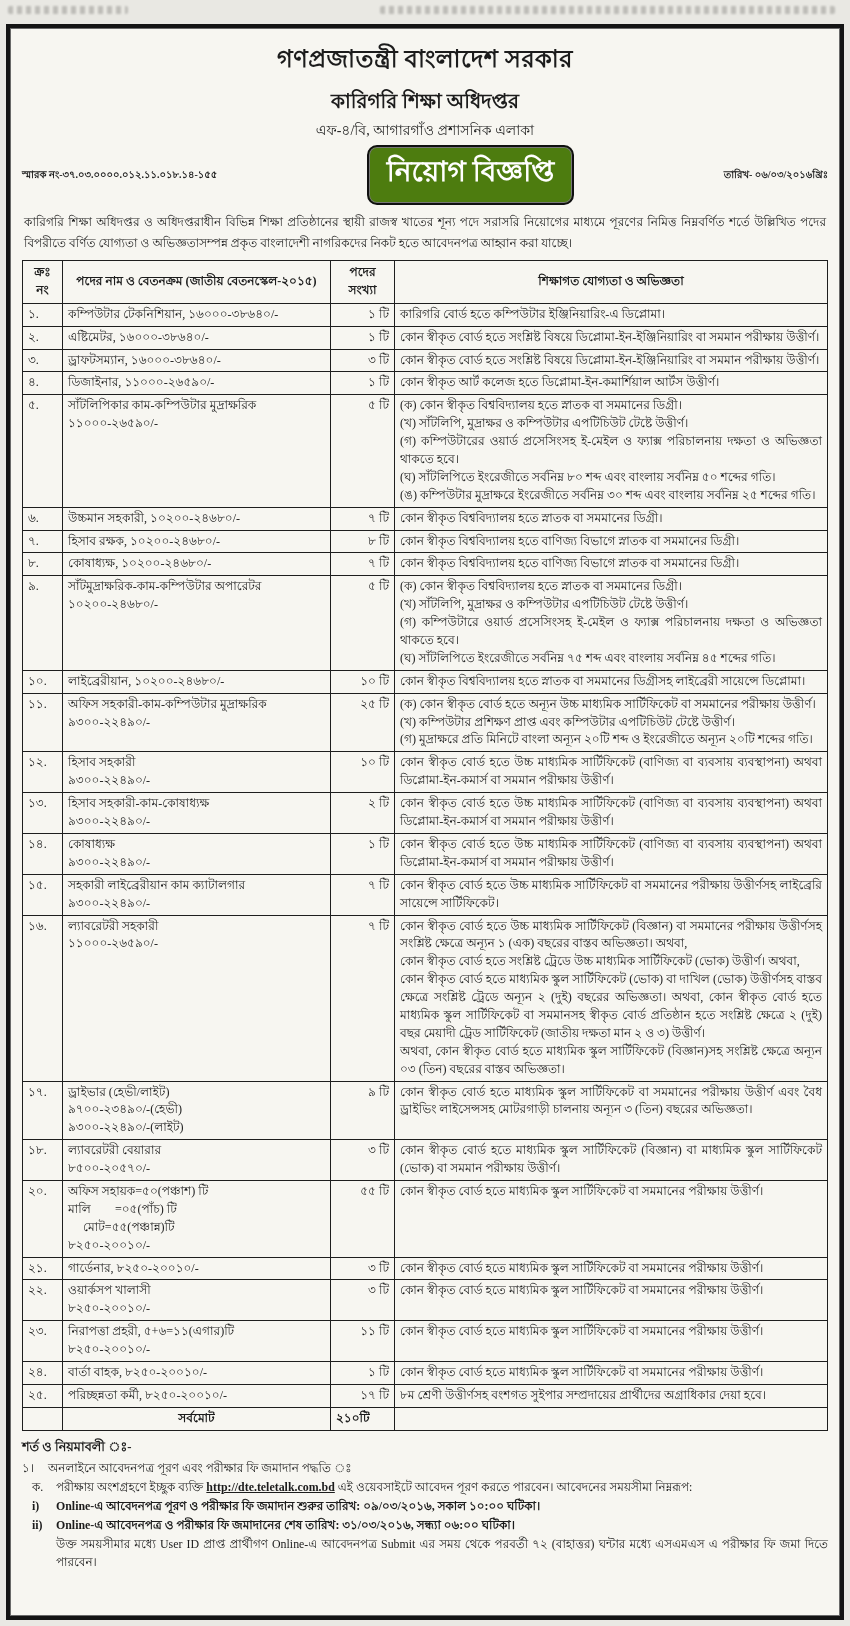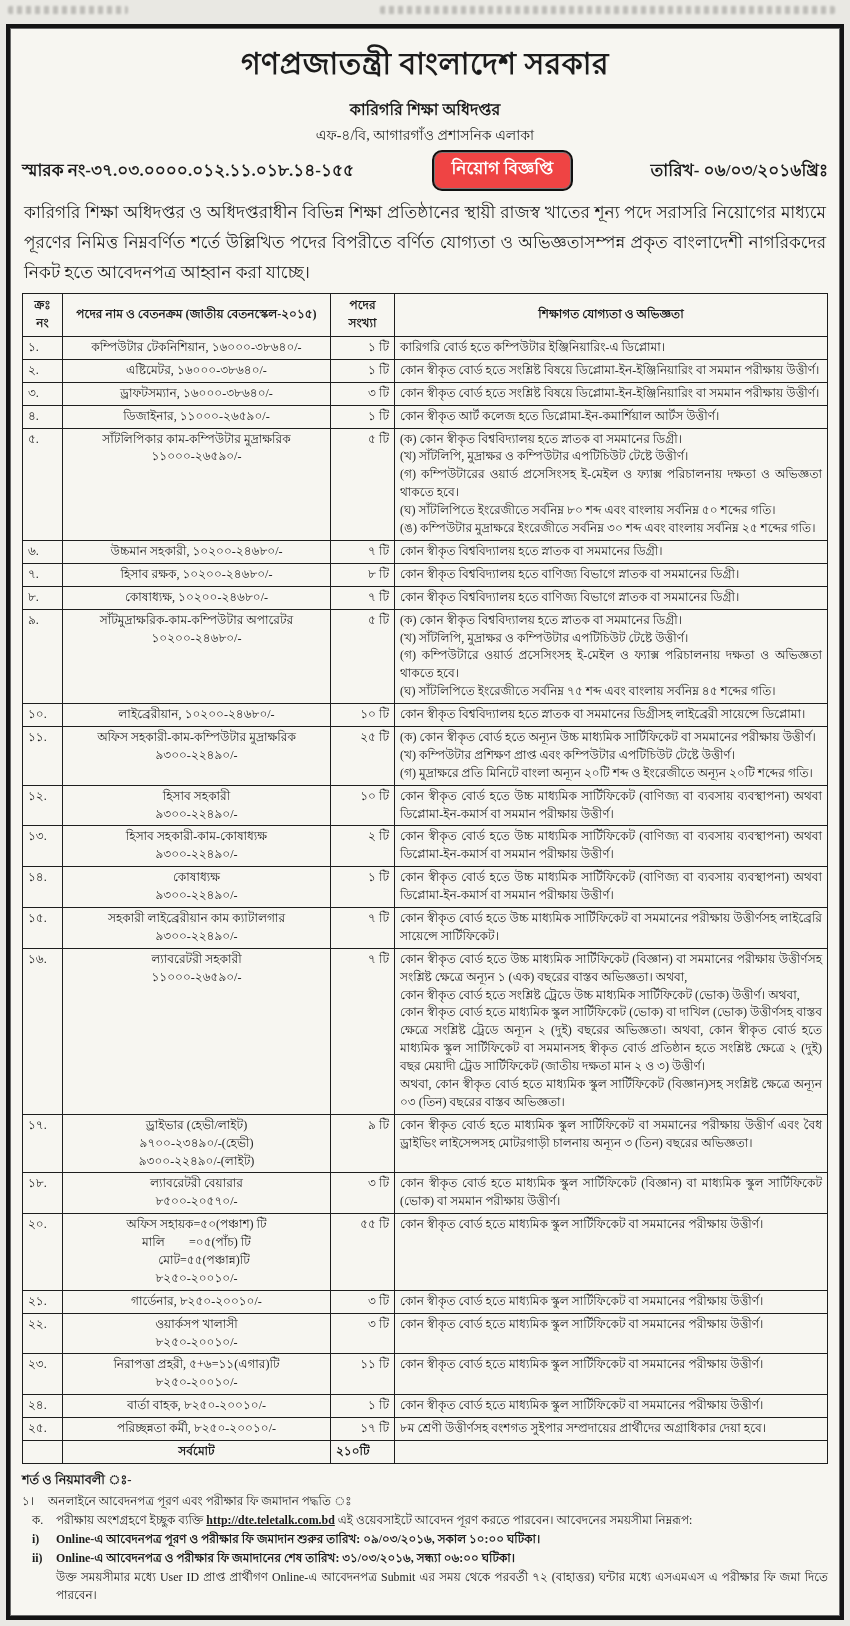--- a/index.html
+++ b/index.html
@@ -20,46 +20,46 @@
   .smudge.left  { left:8px;  width:120px; }
   .smudge.right { left:380px; width:455px; }
 
   .notice {
     position:absolute; top:24px; left:6px; right:6px; bottom:6px;
     border:4px solid #141414; box-shadow:inset 0 0 0 1px #6a6a6a;
     background:#f7f6f1; padding:8px 12px 10px 12px;
   }
 
   .hdr { text-align:center; }
-  .hdr-govt  { font-size:30px; font-weight:bold; letter-spacing:.5px; padding-top:4px; }
-  .hdr-dept  { font-size:16px; font-weight:600; margin-top:6px; }
+  .hdr-govt  { font-size:24px; font-weight:bold; letter-spacing:.5px; padding-top:4px; }
+  .hdr-dept  { font-size:20px; font-weight:600; margin-top:6px; }
   .hdr-addr1 { font-size:14px; font-weight:400; }
   .hdr-addr2 { font-size:16px; font-weight:600; margin-top:3px; }
 
   .memo-row { display:flex; align-items:center; justify-content:space-between; margin-top:2px; }
-  .memo-no, .memo-date { font-size:17px; font-weight:bold; white-space:nowrap; }
+  .memo-no, .memo-date { font-size:10px; font-weight:bold; white-space:nowrap; }
   .badge {
-    font-size:17px; font-weight:bold; color:#ffffff;
-    background:#ef4444; border:2px solid #101010; border-radius:10px;
+    font-size:28px; font-weight:bold; color:#ffffff;
+    background:#4d7c0f; border:2px solid #101010; border-radius:10px;
     padding:3px 18px 6px 18px; box-shadow:0 0 0 1px #777 inset;
   }
 
-  .intro { font-size:17px; line-height:1.75; text-align:justify; margin:7px 2px 6px 2px; }
+  .intro { font-size:12px; line-height:1.75; text-align:justify; margin:7px 2px 6px 2px; }
 
   table.positions { width:100%; border-collapse:collapse; margin-top:2px; }
   .positions th, .positions td {
     border:1.2px solid #1e1e1e; font-size:12.1px; line-height:1.48;
     padding:2px 5px; vertical-align:top;
   }
   .positions thead th { text-align:center; vertical-align:middle; font-weight:bold; padding:3px 4px; }
   .col-sl { width:40px; } .col-name { width:268px; } .col-count { width:64px; }
   .cell-sl { text-align:left; padding-left:8px; vertical-align:middle; }
   .cell-count { text-align:right; white-space:nowrap; }
   .cell-qual div, .cell-name div { text-align:justify; }
-  .cell-name div { text-align:center; }
+  .cell-name div { text-align:left; }
   tfoot td { font-weight:bold; }
   .total-label { text-align:center; padding-right:10px; }
   .total-count { }
 
   .cond-heading { font-size:12.8px; font-weight:bold; margin-top:6px;font-family:Liberation Serif, serif; }
   .cond { display:flex; font-size:11.9px; line-height:1.52; margin-top:1px; }
   .cond-label { flex:0 0 auto; font-weight:inherit; }
   .cond-text  { flex:1 1 auto; text-align:justify; padding-left:4px; }
   .ind0 .cond-label { min-width:22px; }
   .ind1 { margin-left:10px; } .ind1 .cond-label { min-width:20px; }

